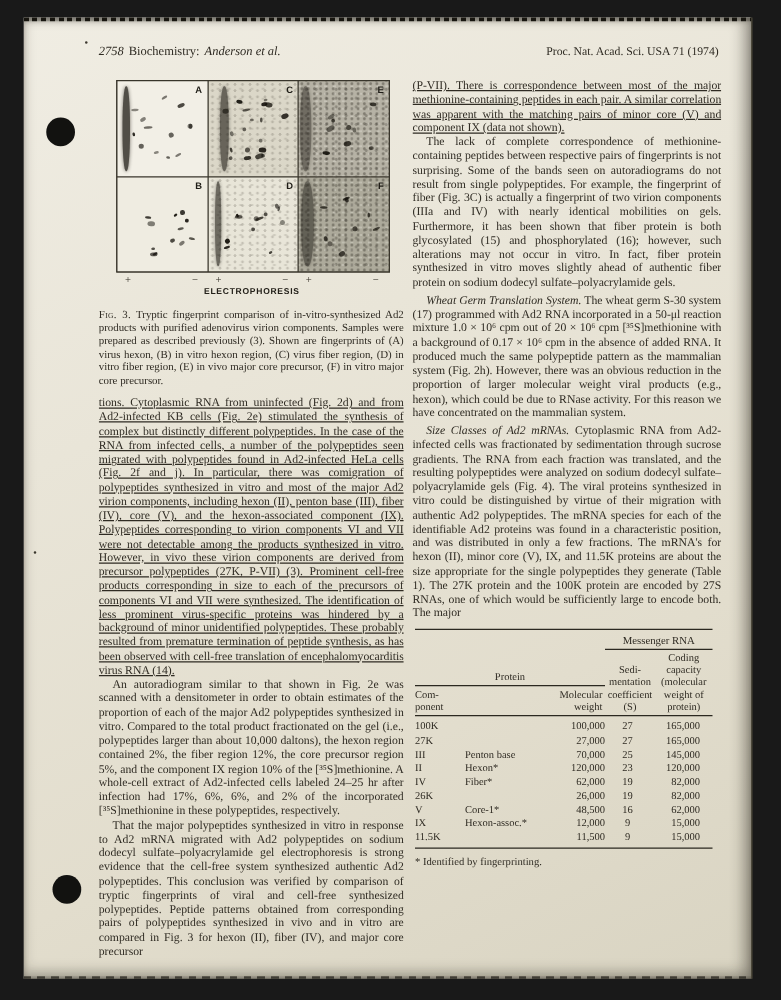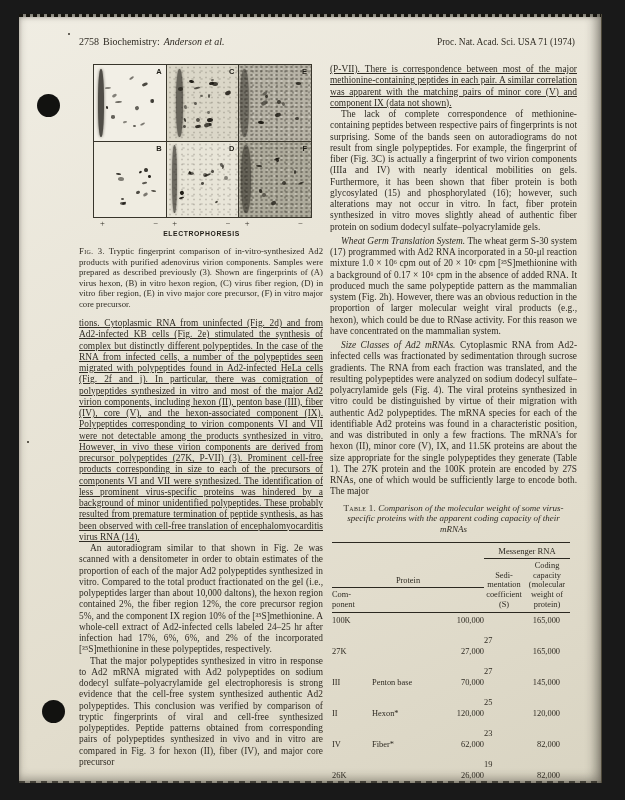--- a/index.html
+++ b/index.html
@@ -26,21 +26,21 @@
   .hole{position:absolute;border-radius:50%;background:#121210;width:23px;height:23px;}
   .hole-1{left:18px;top:80px;}
   .hole-2{left:23px;top:686px;}
   .speck{position:absolute;border-radius:50%;background:#3a362c;}
   .speck-1{left:49px;top:19px;width:2px;height:2px;}
   .speck-2{left:8px;top:427px;width:2px;height:1.5px;}
 
   .hdr{position:absolute;left:60px;right:26px;top:22px;display:flex;justify-content:space-between;
     font-size:10px;line-height:12px;}
   .hdr-left span{margin-right:4px;}
-  .pgnum{margin-right:14px;}
+  .pgnum{margin-right:14px;font-style:italic;}
   .authors{font-style:italic;}
   .journal{font-size:9.4px;}
 
   .col{position:absolute;top:50px;height:722px;overflow:hidden;text-align:justify;}
   .col-left{left:60px;width:244px;}
   .col-right{left:311px;width:247px;}
 
   p.body{margin:0;font-size:9.4px;line-height:11.25px;text-indent:11px;}
   p.no-indent{text-indent:0;text-decoration:underline;}
   p.spaced{margin-top:3px;}
@@ -85,21 +85,21 @@
   .comp-head{width:42px;white-space:pre-line;line-height:9.8px;}
   .mw-head{flex:1;text-align:right;white-space:pre-line;line-height:9.8px;padding-right:2px;}
   .thead-right{flex:1;display:flex;align-items:flex-end;}
   .sed-head{width:40px;text-align:center;white-space:pre-line;line-height:9.8px;}
   .coding-head{flex:1;text-align:center;white-space:pre-line;line-height:9.8px;}
   .tbody{border-bottom:1.1px solid #2b2820;padding:2px 0 3px;}
   .trow{display:flex;line-height:11.1px;}
   .c-comp{width:40px;}
   .c-prot{width:68px;}
   .c-mw{width:44px;text-align:right;}
-  .c-sed{width:36px;text-align:left;margin-top:20px;}
+  .c-sed{width:36px;text-align:center;}
   .c-coding{flex:1;text-align:right;padding-right:10px;}
   .footnote{margin:5px 0 0 2px;font-size:8.5px;text-indent:0;text-align:left;}
 </style>
 </head>
 <body>
 
 <div class="page">
   <div class="hole hole-1"></div>
   <div class="hole hole-2"></div>
   <div class="speck speck-1"></div>
@@ -240,32 +240,33 @@
     <p class="body">That the major polypeptides synthesized in vitro in response to Ad2 mRNA migrated with Ad2 polypeptides on sodium dodecyl sulfate–polyacrylamide gel electrophoresis is strong evidence that the cell-free system synthesized authentic Ad2 polypeptides. This conclusion was verified by comparison of tryptic fingerprints of viral and cell-free synthesized polypeptides. Peptide patterns obtained from corresponding pairs of polypeptides synthesized in vivo and in vitro are compared in Fig. 3 for hexon (II), fiber (IV), and major core precursor</p>
   </div>
 
   <div class="col col-right">
     <p class="body no-indent">(P-VII). There is correspondence between most of the major methionine-containing peptides in each pair. A similar correlation was apparent with the matching pairs of minor core (V) and component IX (data not shown).</p>
     <p class="body">The lack of complete correspondence of methionine-containing peptides between respective pairs of fingerprints is not surprising. Some of the bands seen on autoradiograms do not result from single polypeptides. For example, the fingerprint of fiber (Fig. 3C) is actually a fingerprint of two virion components (IIIa and IV) with nearly identical mobilities on gels. Furthermore, it has been shown that fiber protein is both glycosylated (15) and phosphorylated (16); however, such alterations may not occur in vitro. In fact, fiber protein synthesized in vitro moves slightly ahead of authentic fiber protein on sodium dodecyl sulfate–polyacrylamide gels.</p>
     <p class="body spaced"><span class="lead">Wheat Germ Translation System.</span> <span>The wheat germ S-30 system (17) programmed with Ad2 RNA incorporated in a 50-μl reaction mixture 1.0 × 10⁶ cpm out of 20 × 10⁶ cpm [³⁵S]methionine with a background of 0.17 × 10⁶ cpm in the absence of added RNA. It produced much the same polypeptide pattern as the mammalian system (Fig. 2h). However, there was an obvious reduction in the proportion of larger molecular weight viral products (e.g., hexon), which could be due to RNase activity. For this reason we have concentrated on the mammalian system.</span></p>
     <p class="body spaced"><span class="lead">Size Classes of Ad2 mRNAs.</span> <span>Cytoplasmic RNA from Ad2-infected cells was fractionated by sedimentation through sucrose gradients. The RNA from each fraction was translated, and the resulting polypeptides were analyzed on sodium dodecyl sulfate–polyacrylamide gels (Fig. 4). The viral proteins synthesized in vitro could be distinguished by virtue of their migration with authentic Ad2 polypeptides. The mRNA species for each of the identifiable Ad2 proteins was found in a characteristic position, and was distributed in only a few fractions. The mRNA's for hexon (II), minor core (V), IX, and 11.5K proteins are about the size appropriate for the single polypeptides they generate (Table 1). The 27K protein and the 100K protein are encoded by 27S RNAs, one of which would be sufficiently large to encode both. The major</span></p>
 
     <div class="tbl-block">
-      <p class="tbl-title"><span class="sc">Table 1.</span> <span class="it">Comparison of the molecular weight of some virus-specific proteins with the apparent coding capacity of their mRNAs</span></p>
       <div class="tbl">
         <div class="mrna-row">
           <div class="mrna-spacer"></div>
           <div class="mrna-head">Messenger RNA</div>
         </div>
         <div class="thead">
           <div class="thead-left">
             <div class="protein-head">Protein</div>
             <div class="thead-left-row">
               <div class="comp-head">Com-
 ponent</div>
+              <div class="mw-head">Molecular
+weight</div>
             </div>
           </div>
           <div class="thead-right">
             <div class="sed-head">Sedi-
 mentation
 coefficient
 (S)</div>
             <div class="coding-head">Coding
 capacity
 (molecular

